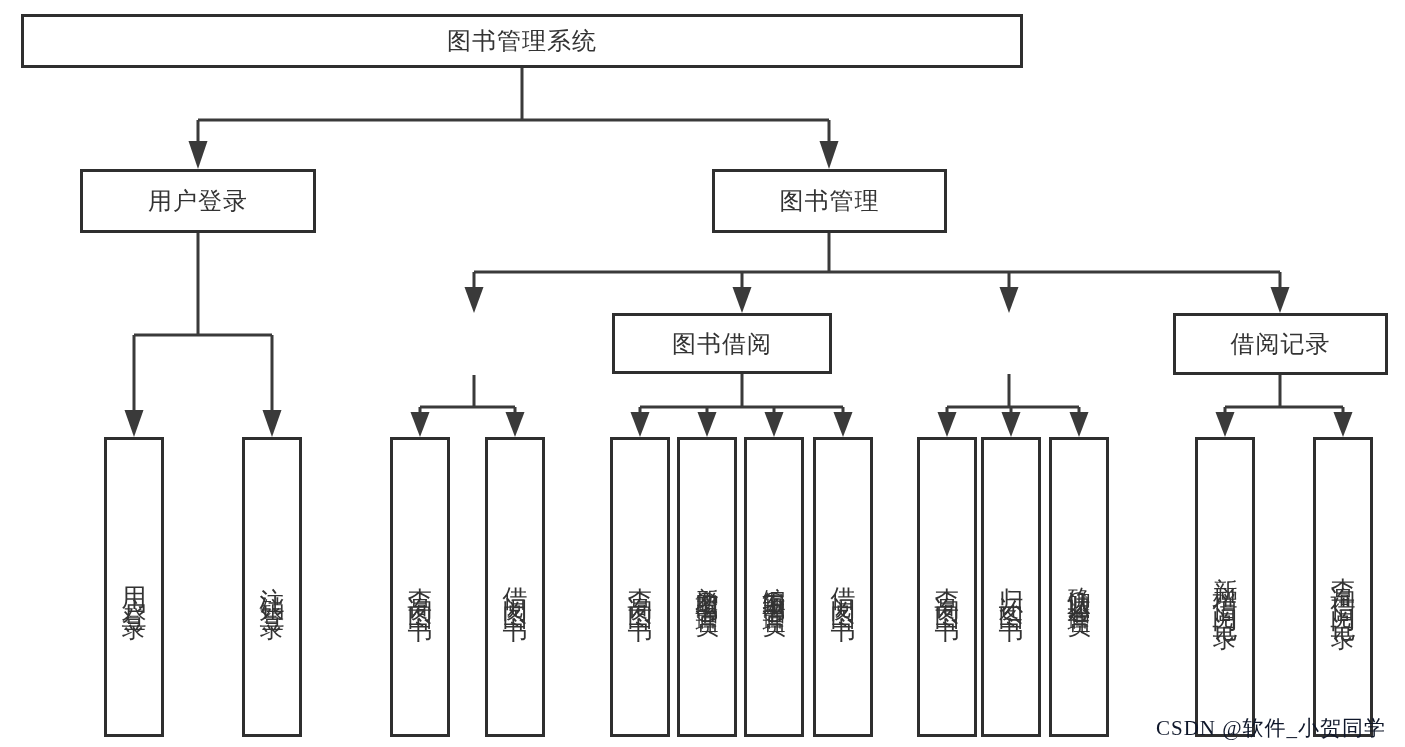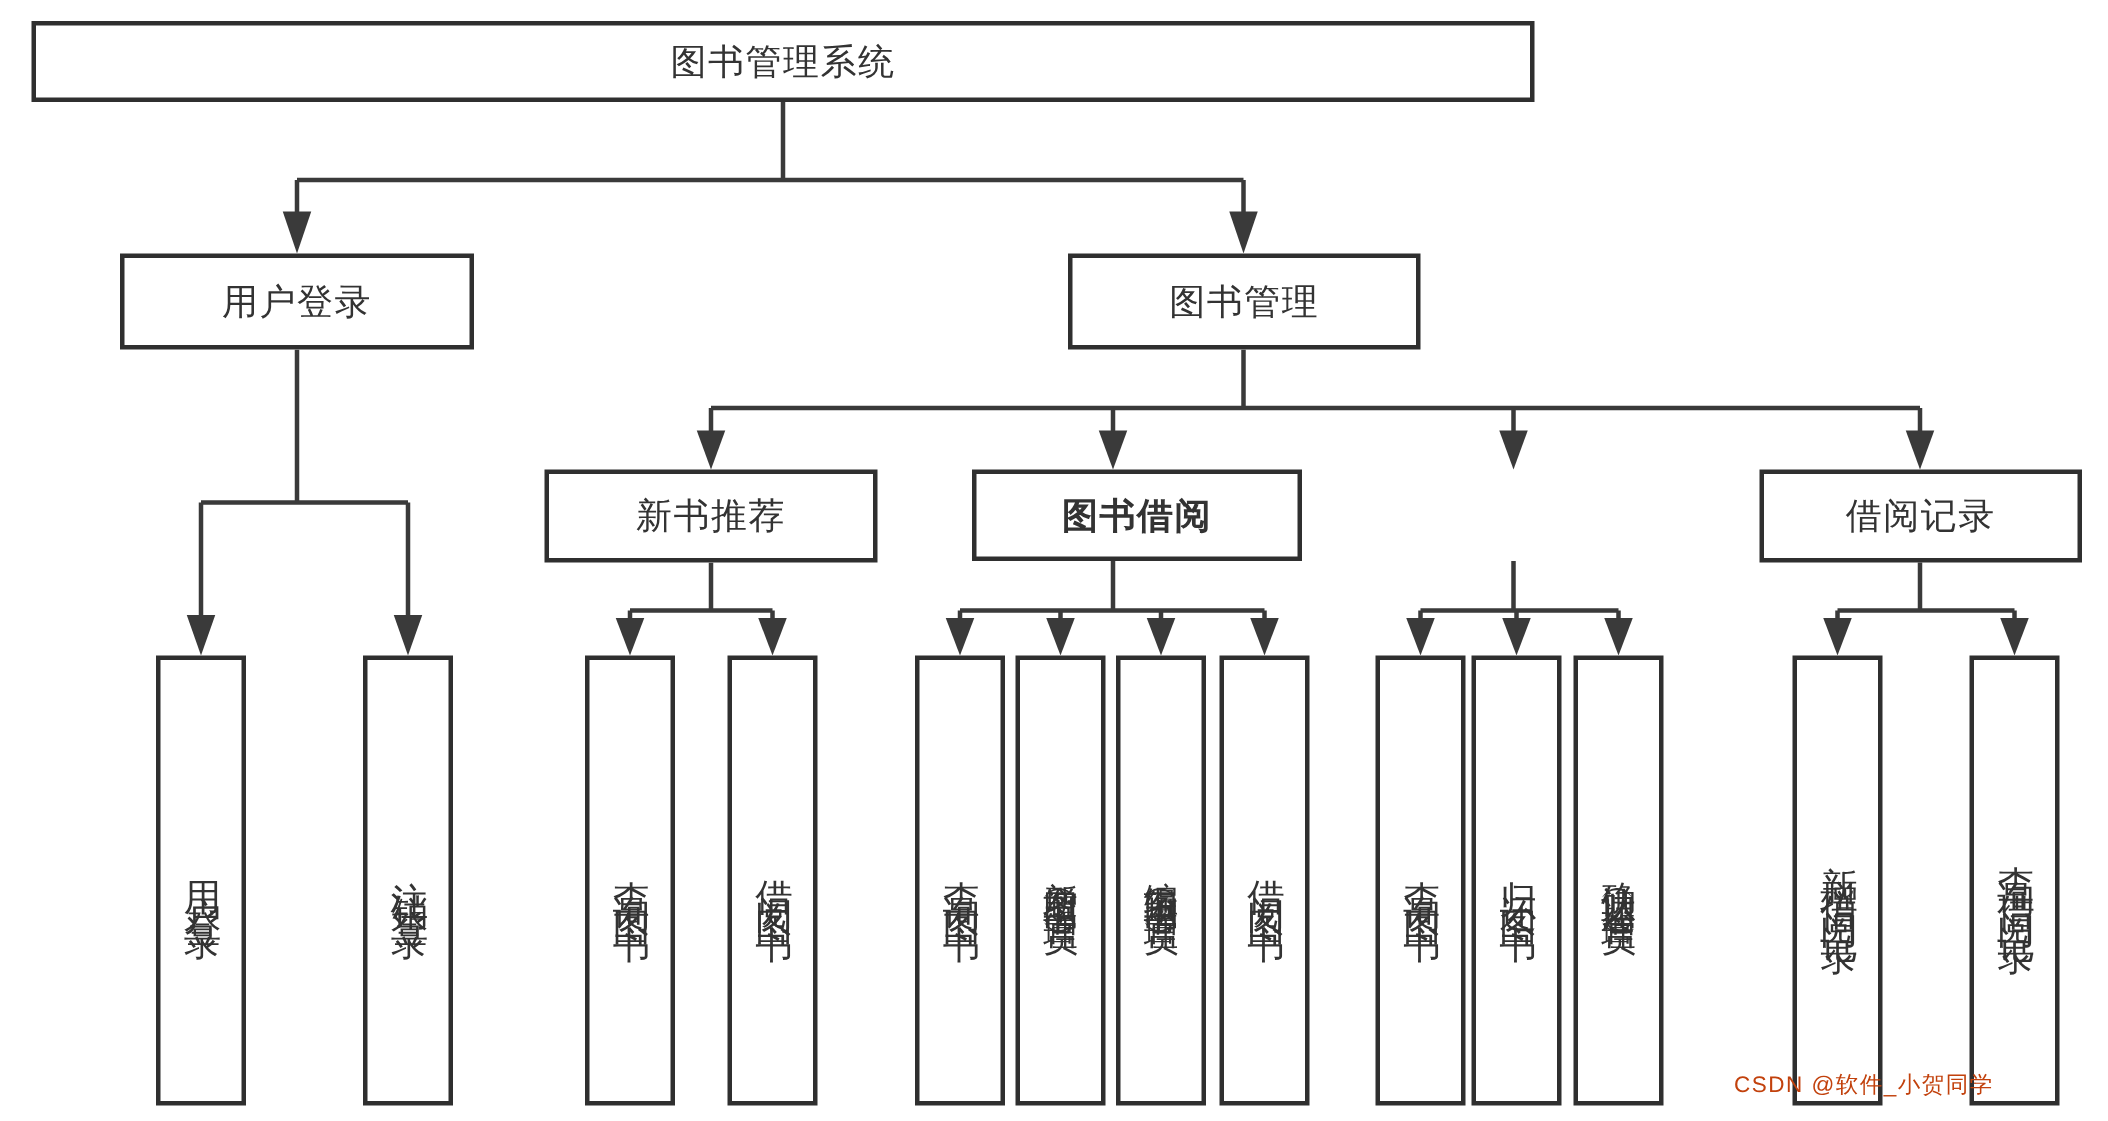--- a/index.html
+++ b/index.html
@@ -42,24 +42,24 @@
   }
   .v-long {
     font-size: 23px;
     letter-spacing: 4px;
   }
   .watermark {
     position: absolute;
     left: 1156px;
     top: 714px;
     width: 246px;
-    font-size: 15px;
+    font-size: 21px;
     letter-spacing: 1px;
-    color: #c2410c;
-    font-family: Liberation Sans, sans-serif;
+    color: #0f172a;
+    font-family: Liberation Serif, serif;
     white-space: nowrap;
     z-index: 2;
   }
 </style>
 </head>
 <body>
 
 <div class="canvas">
 
   <svg class="connectors" viewBox="0 0 1405 747" xmlns="http://www.w3.org/2000/svg">
@@ -107,22 +107,21 @@
       <polygon points="1215.5,412 1234.5,412 1225,437"></polygon>
       <polygon points="1333.5,412 1352.5,412 1343,437"></polygon>
     </g>
   </svg>
 
   <div class="node h-node" style="left:21px; top:14px; width:1002px; height:54px;">图书管理系统</div>
 
   <div class="node h-node" style="left:80px; top:169px; width:236px; height:64px;">用户登录</div>
   <div class="node h-node" style="left:712px; top:169px; width:235px; height:64px;text-align:center;">图书管理</div>
 
-  <div class="node h-node" style="left:363px; top:313px; width:222px; height:62px;">新书推荐</div>
-  <div class="node h-node" style="left:648px; top:313px; width:220px; height:61px;font-weight:bold;">图书借阅</div>
+  <div class="node h-node" style="left:612px; top:313px; width:220px; height:61px;">图书借阅</div>
   <div class="node h-node" style="left:1173px; top:313px; width:215px; height:62px;">借阅记录</div>
 
   <div class="node v-node" style="left:104px; top:437px; width:60px; height:300px;">用户登录</div>
   <div class="node v-node" style="left:242px; top:437px; width:60px; height:300px;">注销登录</div>
 
   <div class="node v-node" style="left:390px; top:437px; width:60px; height:300px;">查询图书</div>
   <div class="node v-node" style="left:485px; top:437px; width:60px; height:300px;">借阅图书</div>
 
   <div class="node v-node" style="left:610px; top:437px; width:60px; height:300px;">查询图书</div>
   <div class="node v-node v-long" style="left:677px; top:437px; width:60px; height:300px;">新增图书（管理员）</div>

